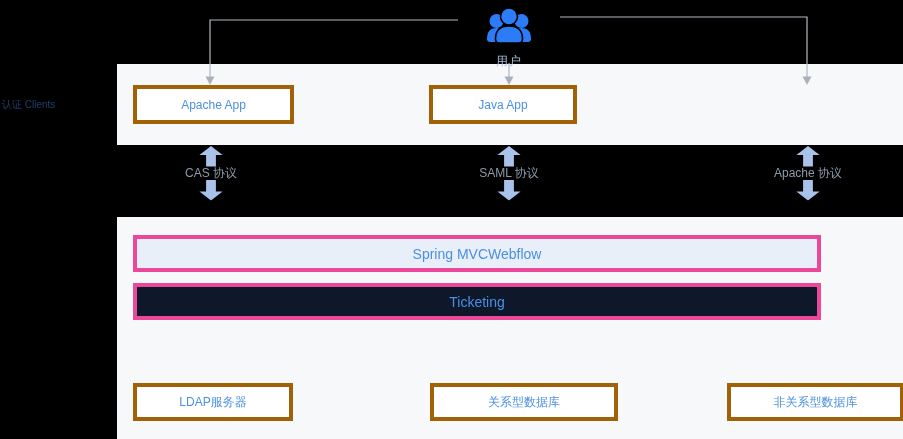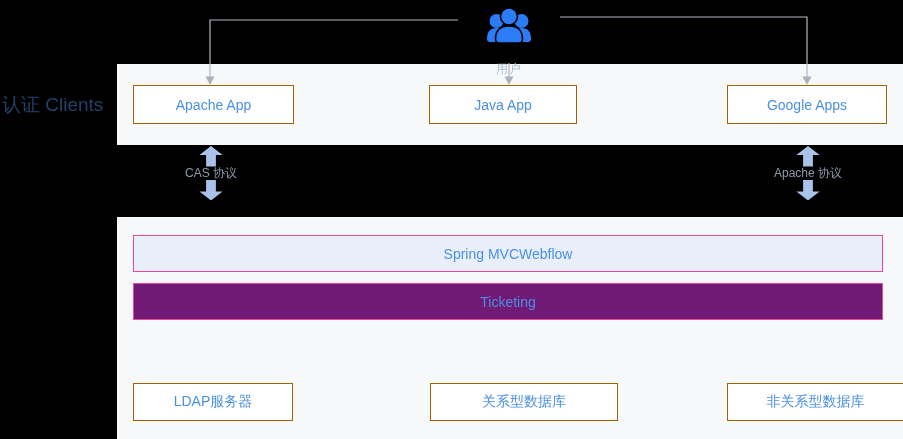--- a/index.html
+++ b/index.html
@@ -8,47 +8,47 @@
     background:#000;font-family:"Liberation Sans",sans-serif;
     -webkit-font-smoothing:antialiased;
   }
   
   .band{position:absolute;left:117px;width:786px;background:#f7f8fa;}
   .band-clients{top:64px;height:81px;}
   .band-server{top:217px;height:222px;}
   
   .side-label{
     position:absolute;left:2px;width:112px;
-    color:#22406a;font-size:19px;line-height:18px;white-space:nowrap;
+    color:#22406a;font-size:10px;line-height:18px;white-space:nowrap;
   }
   
   .node{
     position:absolute;box-sizing:border-box;height:39px;
-    background:#ffffff;border:1px solid #a16207;
-    color:#4a90e2;font-size:14px;
+    background:#ffffff;border:4px solid #a16207;
+    color:#4a90e2;font-size:12px;
     display:flex;align-items:center;justify-content:center;white-space:nowrap;
   }
   
   .layer{
-    position:absolute;left:16px;width:750px;box-sizing:border-box;
-    border:1px solid #ec4899;color:#4a90e2;font-size:14px;
+    position:absolute;left:16px;width:688px;box-sizing:border-box;
+    border:4px solid #ec4899;color:#4a90e2;font-size:14px;
     display:flex;align-items:center;justify-content:center;white-space:nowrap;
   }
   .layer-1{top:18px;height:37px;background:#e9eff9;}
-  .layer-2{top:66px;height:37px;background:#701a75;}
+  .layer-2{top:66px;height:37px;background:#0f172a;}
   .layer-3{top:114px;height:40px;background:#b6d0f3;}
   .store{top:166px;height:38px;}
   
   .connectors{position:absolute;left:0;top:0;z-index:5;pointer-events:none;}
   .cline{fill:none;stroke:#b2b9c2;stroke-width:1.2;}
   .chead{fill:#a9b1ba;}
   
   .user{position:absolute;left:463px;top:5px;width:92px;z-index:6;
         display:flex;flex-direction:column;align-items:center;}
-  .user-label{margin-top:16px;color:#a9bcd6;font-size:12px;letter-spacing:1px;}
+  .user-label{margin-top:8px;color:#a9bcd6;font-size:12px;letter-spacing:1px;}
   
   .proto{
     position:absolute;top:146px;height:54px;width:140px;z-index:4;
     display:flex;flex-direction:column;align-items:center;justify-content:space-between;
   }
   .proto-label{color:#8d9aaa;font-size:12px;line-height:13px;white-space:nowrap;}
   .arr{display:block;}
   .arr-down{transform:rotate(180deg);}
 </style>
 </head>
@@ -79,32 +79,40 @@
         <path d="M9.5,34 q0,-13 13.5,-13 q13.5,0 13.5,13 q0,4 -4,4 h-19 q-4,0 -4,-4 z" stroke="#000" stroke-width="1.6"></path>
       </g>
     </svg>
     <div class="user-label">用户</div>
   </div>
 
   <div class="side-label" style="top:96px;">认证 Clients</div>
 
   <div class="node" style="left:133px;top:85px;width:161px;">Apache App</div>
   <div class="node" style="left:429px;top:85px;width:148px;">Java App</div>
-  <div class="node" style="left:727px;top:85px;width:160px;">Google Apps</div>
 
   <div class="proto" style="left:141px;">
     <svg class="arr arr-up" width="26" height="23" viewBox="0 0 26 23">
       <path d="M13,0 L26,10 H18.5 V23 H7.5 V10 H0 Z" fill="#a8c2ea"></path>
     </svg>
     <div class="proto-label">CAS 协议</div>
     <svg class="arr arr-down" width="26" height="23" viewBox="0 0 26 23">
       <path d="M13,0 L26,10 H18.5 V23 H7.5 V10 H0 Z" fill="#a8c2ea"></path>
     </svg>
   </div>
 
+  <div class="proto" style="left:439px;">
+    <svg class="arr arr-up" width="26" height="23" viewBox="0 0 26 23">
+      <path d="M13,0 L26,10 H18.5 V23 H7.5 V10 H0 Z" fill="#a8c2ea"></path>
+    </svg>
+    <div class="proto-label">SAML 协议</div>
+    <svg class="arr arr-down" width="26" height="23" viewBox="0 0 26 23">
+      <path d="M13,0 L26,10 H18.5 V23 H7.5 V10 H0 Z" fill="#a8c2ea"></path>
+    </svg>
+  </div>
 
   <div class="proto" style="left:738px;">
     <svg class="arr arr-up" width="26" height="23" viewBox="0 0 26 23">
       <path d="M13,0 L26,10 H18.5 V23 H7.5 V10 H0 Z" fill="#a8c2ea"></path>
     </svg>
     <div class="proto-label">Apache 协议</div>
     <svg class="arr arr-down" width="26" height="23" viewBox="0 0 26 23">
       <path d="M13,0 L26,10 H18.5 V23 H7.5 V10 H0 Z" fill="#a8c2ea"></path>
     </svg>
   </div>

